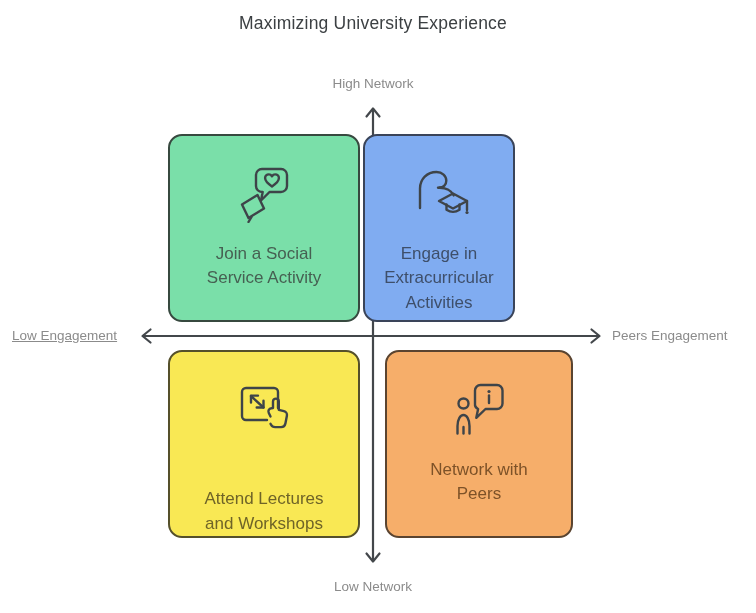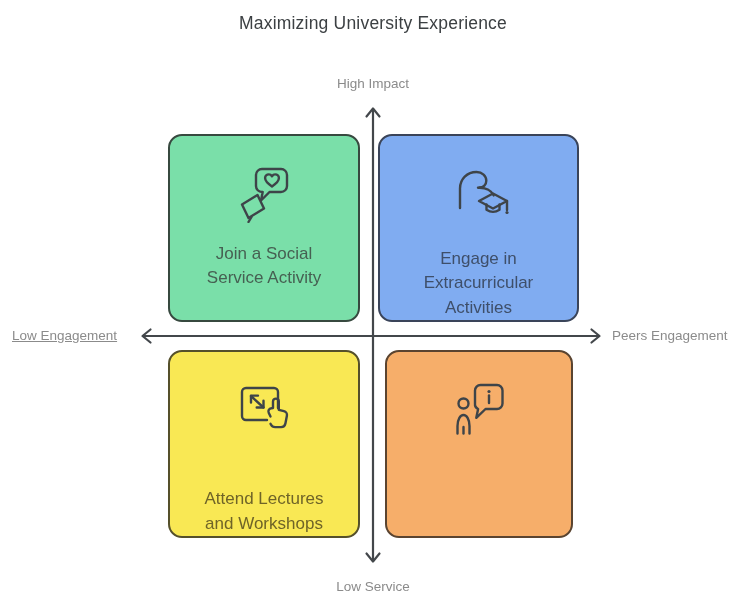--- a/index.html
+++ b/index.html
@@ -28,21 +28,21 @@
   .axis-label.bottom { left:373px; top:579px; transform:translateX(-50%); }
   .axis-label.left   { left:12px;  top:328px;text-decoration:underline; }
   .axis-label.right  { left:612px; top:328px; }
   .quadrant {
     position:absolute; box-sizing:border-box;
     border:2.5px solid #444; border-radius:14px;
     display:flex; flex-direction:column; align-items:center;
     padding-top:24px;
   }
   .q-tl { left:168px; top:134px; width:192px; height:188px; }
-  .q-tr { left:378px; top:134px; width:201px; height:188px;justify-content:space-between; }
+  .q-tr { left:363px; top:134px; width:152px; height:188px; }
   .q-bl { left:168px; top:350px; width:192px; height:188px;gap:32px; }
   .q-br { left:385px; top:350px; width:188px; height:188px; }
   .icon-slot { height:68px; display:flex; align-items:center; justify-content:center; }
   .icon-slot svg {
     stroke:var(--icon-stroke,#3e4449); fill:none; stroke-width:2.4;
     stroke-linecap:round; stroke-linejoin:round;
   }
   .icon-slot svg .fill { fill:var(--icon-stroke,#3e4449); stroke:none; }
   .q-label {
     margin-top:14px; font-size:17px; line-height:1.43;
@@ -58,22 +58,22 @@
 
   <svg class="axes" width="756" height="613" viewBox="0 0 756 613">
     <line x1="373" y1="109" x2="373" y2="561"></line>
     <line x1="143" y1="336" x2="599" y2="336"></line>
     <path d="M366.5 116.5 L373 108.5 L379.5 116.5"></path>
     <path d="M366.5 553.5 L373 561.5 L379.5 553.5"></path>
     <path d="M150.5 329.5 L142.5 336 L150.5 342.5"></path>
     <path d="M591.5 329.5 L599.5 336 L591.5 342.5"></path>
   </svg>
 
-  <div class="axis-label top">High Impact</div>
-  <div class="axis-label bottom">Low Service</div>
+  <div class="axis-label top">High Network</div>
+  <div class="axis-label bottom">Low Network</div>
   <div class="axis-label left">Low Engagement</div>
   <div class="axis-label right">Peers Engagement</div>
 
   <div class="quadrant q-tl" style="background: rgb(122, 223, 169); border-color: rgb(55, 73, 63); color: rgb(70, 96, 82);">
     <div class="icon-slot">
       <svg width="62" height="58" viewBox="0 0 62 58">
         <path d="M30 4 h18 a6 6 0 0 1 6 6 v11 a6 6 0 0 1 -6 6 h-11.5 l-8.5 8.5 l1.7 -8.5 h-0.7 a6 6 0 0 1 -6 -6 v-11 a6 6 0 0 1 6 -6 z"></path>
         <path d="M39 21.5 c-4.6 -3.1 -6.9 -5.7 -6.9 -8.4 c0 -2.1 1.7 -3.7 3.7 -3.7 c1.3 0 2.5 0.7 3.2 1.9 c0.7 -1.2 1.9 -1.9 3.2 -1.9 c2 0 3.7 1.6 3.7 3.7 c0 2.7 -2.3 5.3 -6.9 8.4 z"></path>
         <path d="M9 39.5 L24.5 30 L31 43.5 L15.5 53 Z"></path>
         <path d="M18.5 52 l-3 5"></path>
@@ -113,15 +113,16 @@
     <div class="icon-slot">
       <svg width="60" height="58" viewBox="0 0 60 58">
         <path d="M31.5 4 h16.5 a5.5 5.5 0 0 1 5.5 5.5 v13 a5.5 5.5 0 0 1 -5.5 5.5 h-11.5 l-9.2 8.8 l1.8 -8.8 a5.5 5.5 0 0 1 -3.1 -5.5 v-13 a5.5 5.5 0 0 1 5.5 -5.5 z"></path>
         <path d="M40 14.5 V22"></path>
         <circle class="fill" cx="40" cy="10.5" r="1.6"></circle>
         <circle cx="14.5" cy="22.5" r="5"></circle>
         <path d="M8.5 52.5 v-7.5 c0 -6.5 2.7 -11 6 -11 s6 4.5 6 11 v7.5"></path>
         <path d="M14.5 52.5 v-6.5"></path>
       </svg>
     </div>
+    <div class="q-label">Network with Peers</div>
   </div>
 
 </div>
 
 </body></html>

